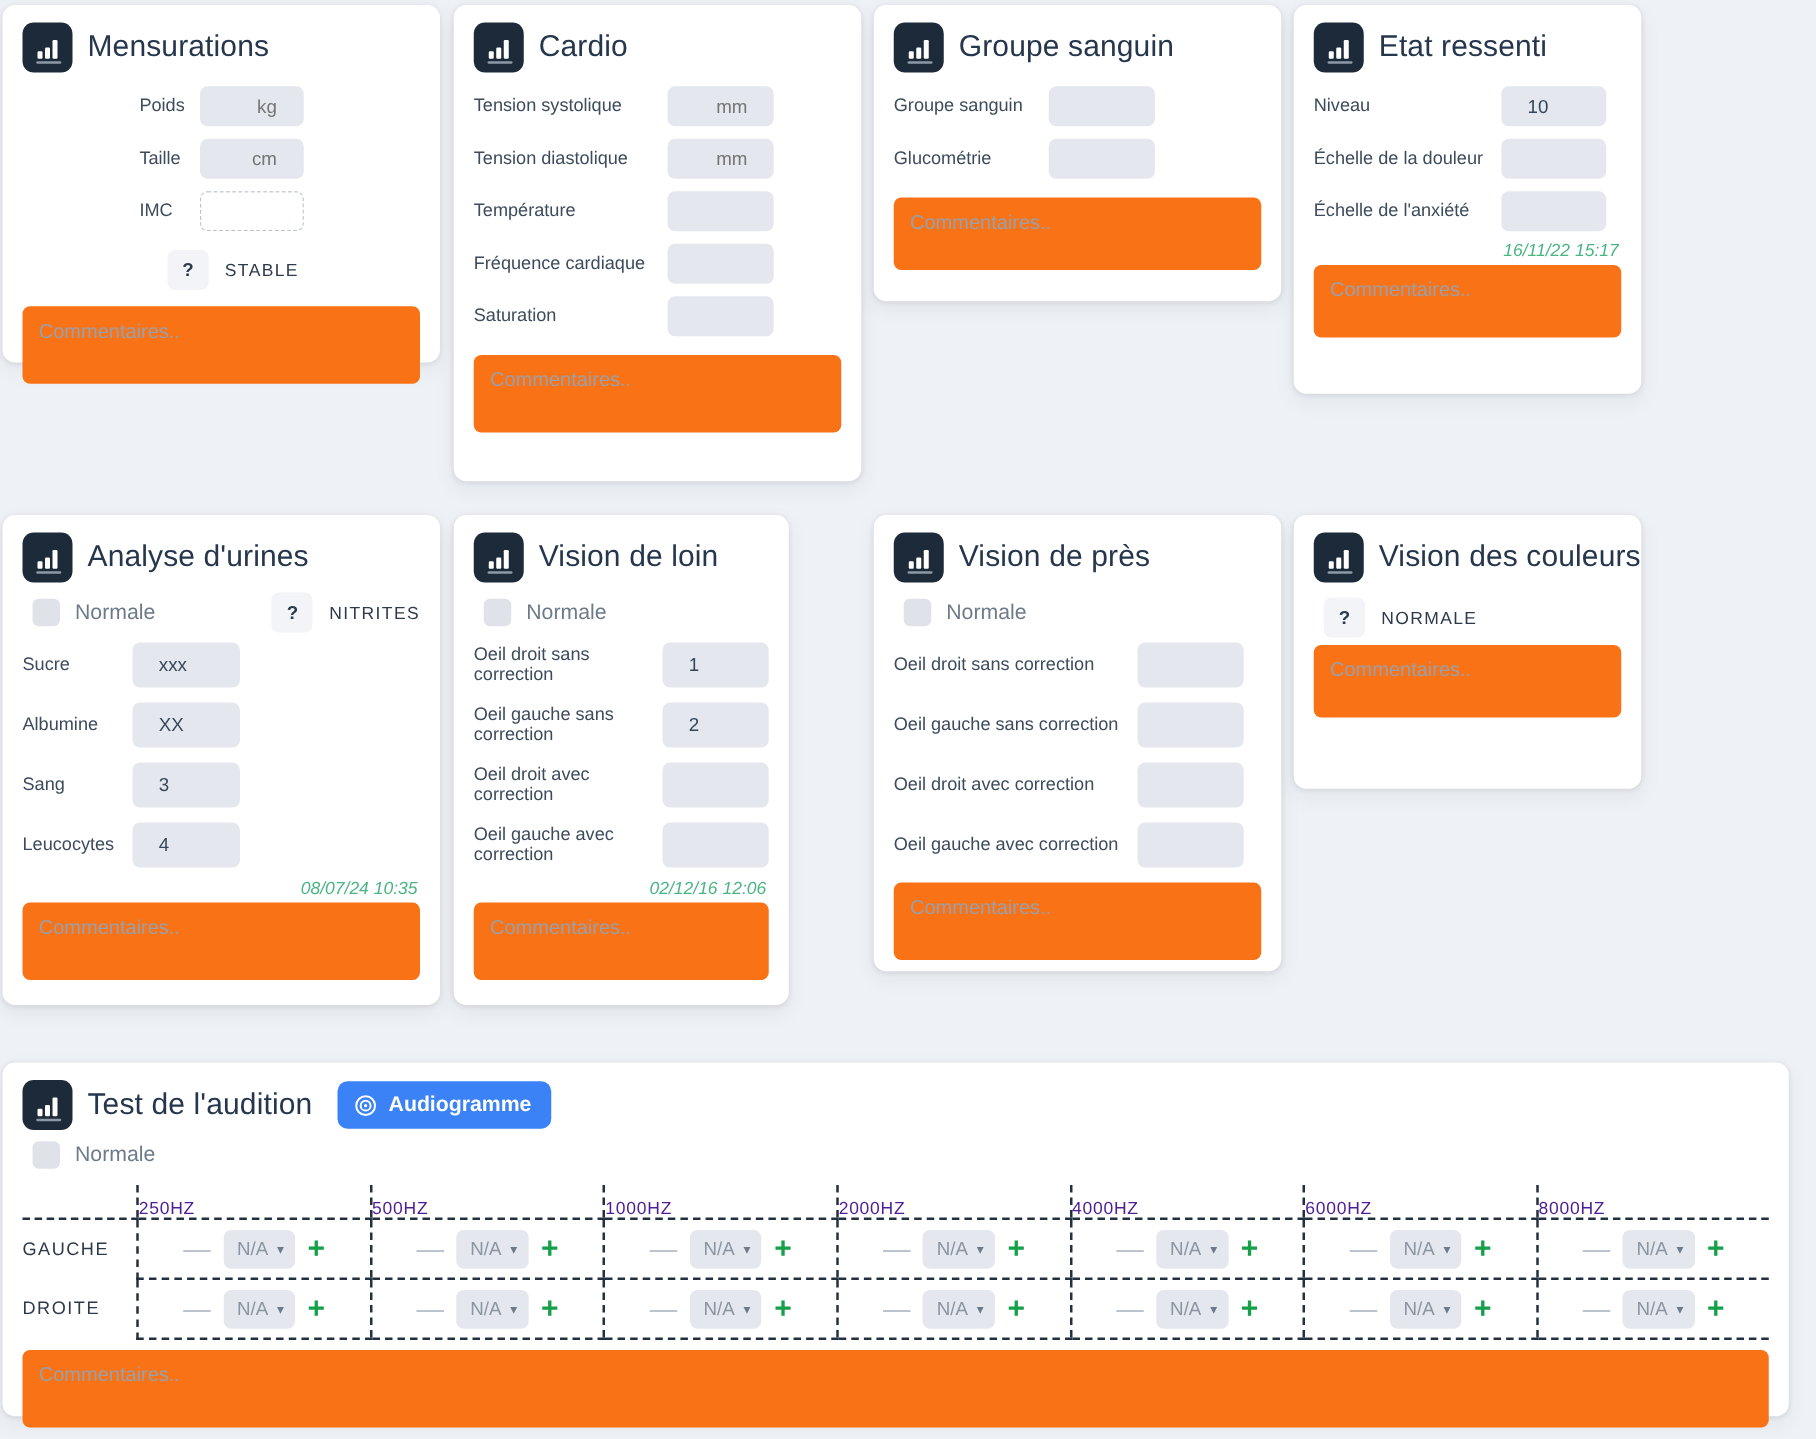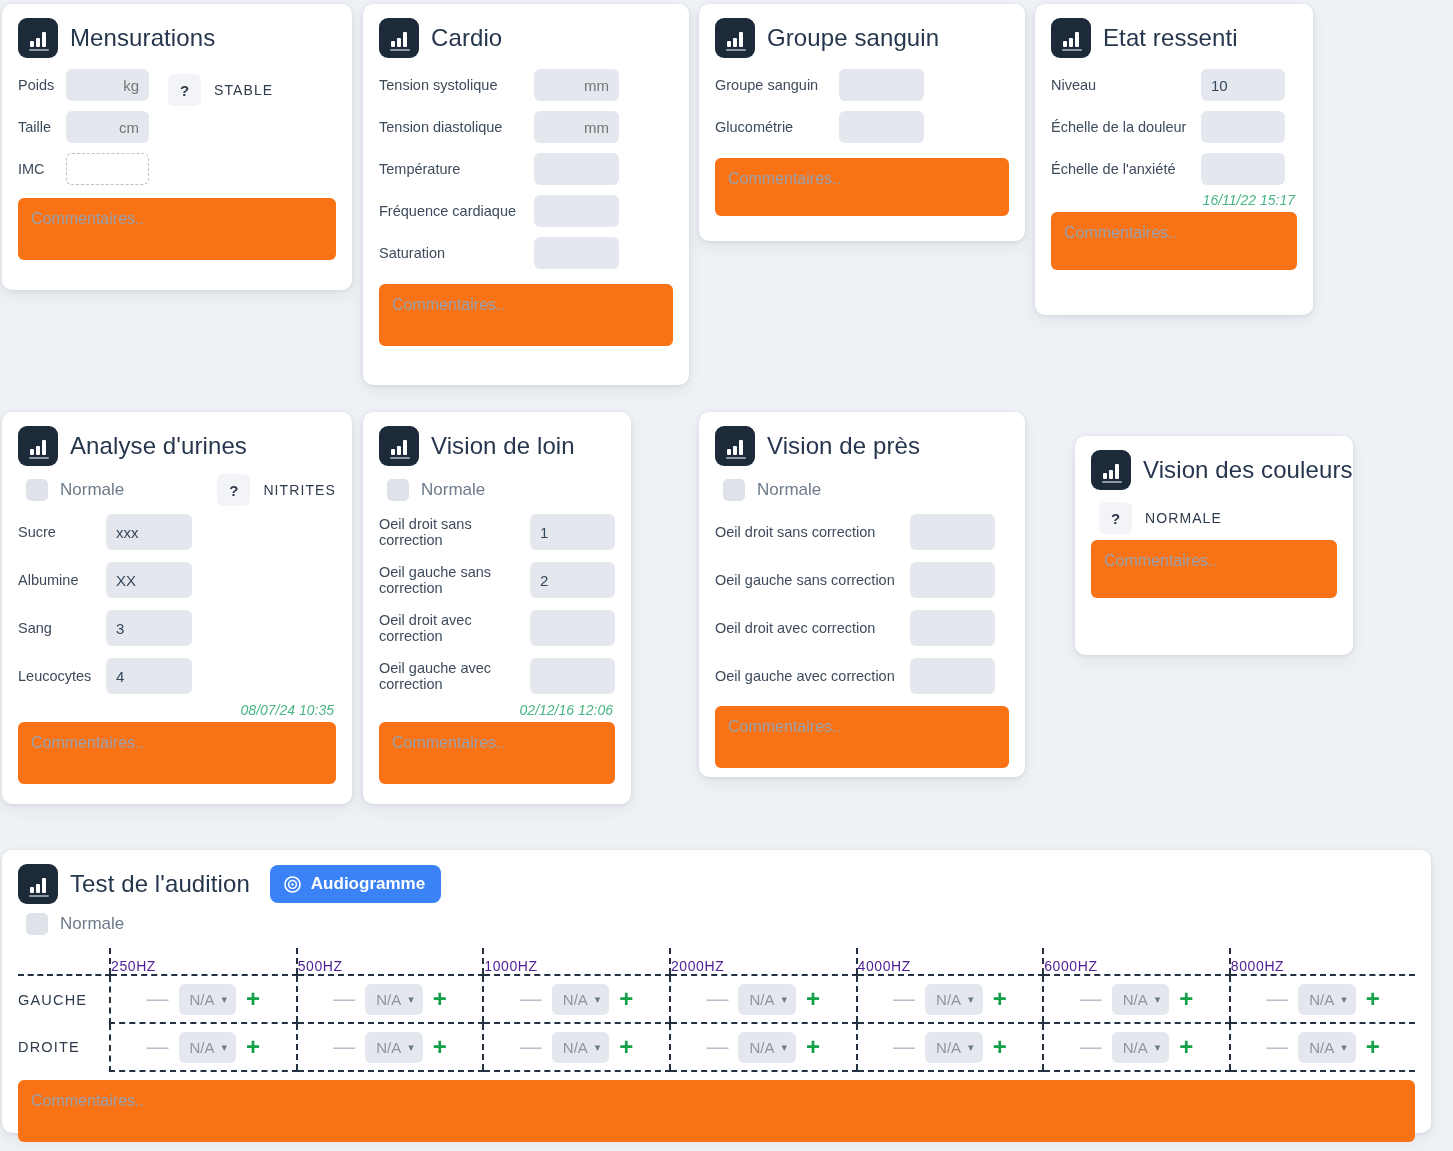--- a/index.html
+++ b/index.html
@@ -42,21 +42,21 @@
   
   .field-row { display: flex; align-items: center; height: 42px; }
   .field-label { font-size: 14.5px; color: #3d4b5c; }
   .field-box {
     background: #e4e8ee;
     border: none; border-radius: 6px;
     height: 32px;
     font-family: "Liberation Sans", sans-serif;
     font-size: 15px;
     color: #35475c;
-    padding: 0 10px;
+    padding: 0 21px;
   }
   .field-box.unit { text-align: right; color: #9aa5b2; }
   .field-box.dashed {
     background: #ffffff;
     border: 1.5px dashed #b9c1cb;
   }
 
   .qbadge {
     background: #f2f4f7; border-radius: 6px;
     height: 32px; min-width: 33px;
@@ -92,21 +92,21 @@
   .checkline .ctext { font-size: 17px; color: #6d7a89; }
 
   
   #card-mensurations { left: 2px;   top: 4px;   width: 350px; height: 286px; }
   #card-cardio       { left: 363px; top: 4px;   width: 326px; height: 381px; }
   #card-groupe       { left: 699px; top: 4px;   width: 326px; height: 237px; }
   #card-etat         { left: 1035px;top: 4px;   width: 278px; height: 311px; }
   #card-urines       { left: 2px;   top: 412px; width: 350px; height: 392px; }
   #card-loin         { left: 363px; top: 412px; width: 268px; height: 392px; }
   #card-pres         { left: 699px; top: 412px; width: 326px; height: 365px; }
-  #card-couleurs     { left: 1035px;top: 436px; width: 278px; height: 219px; margin-left: 40px; }
+  #card-couleurs     { left: 1035px;top: 412px; width: 278px; height: 219px; }
   #card-audition     { left: 2px;   top: 850px; width: 1429px; height: 283px; }
 
   
   #card-mensurations .field-label { width: 48px; }
   #card-mensurations .field-box   { width: 83px; }
   #card-cardio .field-label { width: 155px; }
   #card-cardio .field-box   { width: 85px; }
   #card-groupe .field-label { width: 124px; }
   #card-groupe .field-box   { width: 85px; }
   #card-etat   .field-label { width: 150px; }
@@ -176,21 +176,21 @@
       <span class="chart-badge">
         <span class="bars">
             <i></i>
             <i></i>
             <i></i>
             <span class="base"></span>
           </span>
       </span>
       <span class="card-title">Mensurations</span>
     </div>
-    <div style="display:flex;align-items:flex-start;">
+    <div style="display:flex;align-items:center;flex-direction:column;">
       <div>
         <div class="field-row">
           <span class="field-label">Poids</span>
           <input class="field-box unit" value="" placeholder="kg" style="">
         </div>
         <div class="field-row">
           <span class="field-label">Taille</span>
           <input class="field-box unit" value="" placeholder="cm" style="">
         </div>
         <div class="field-row">

